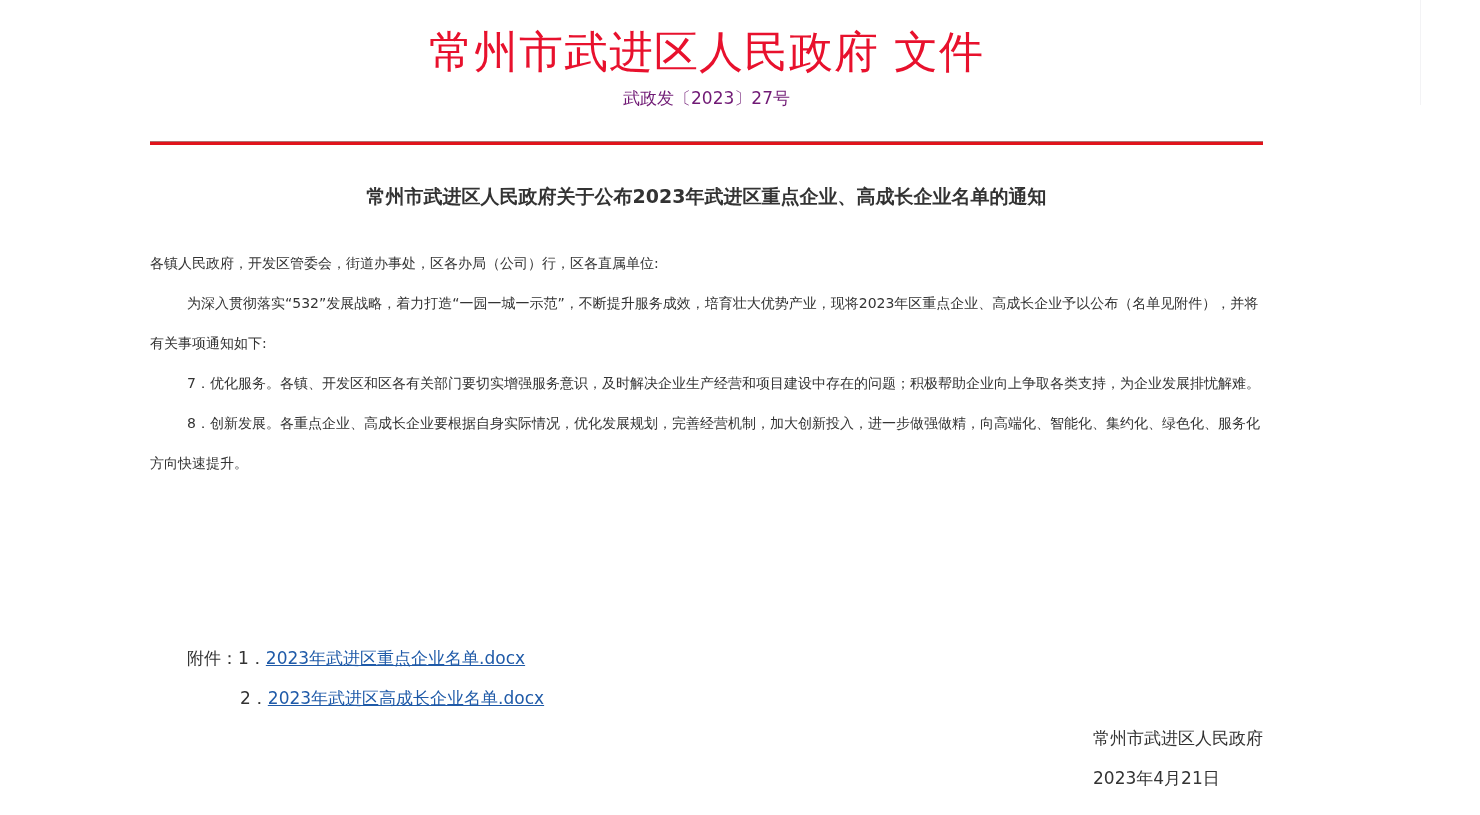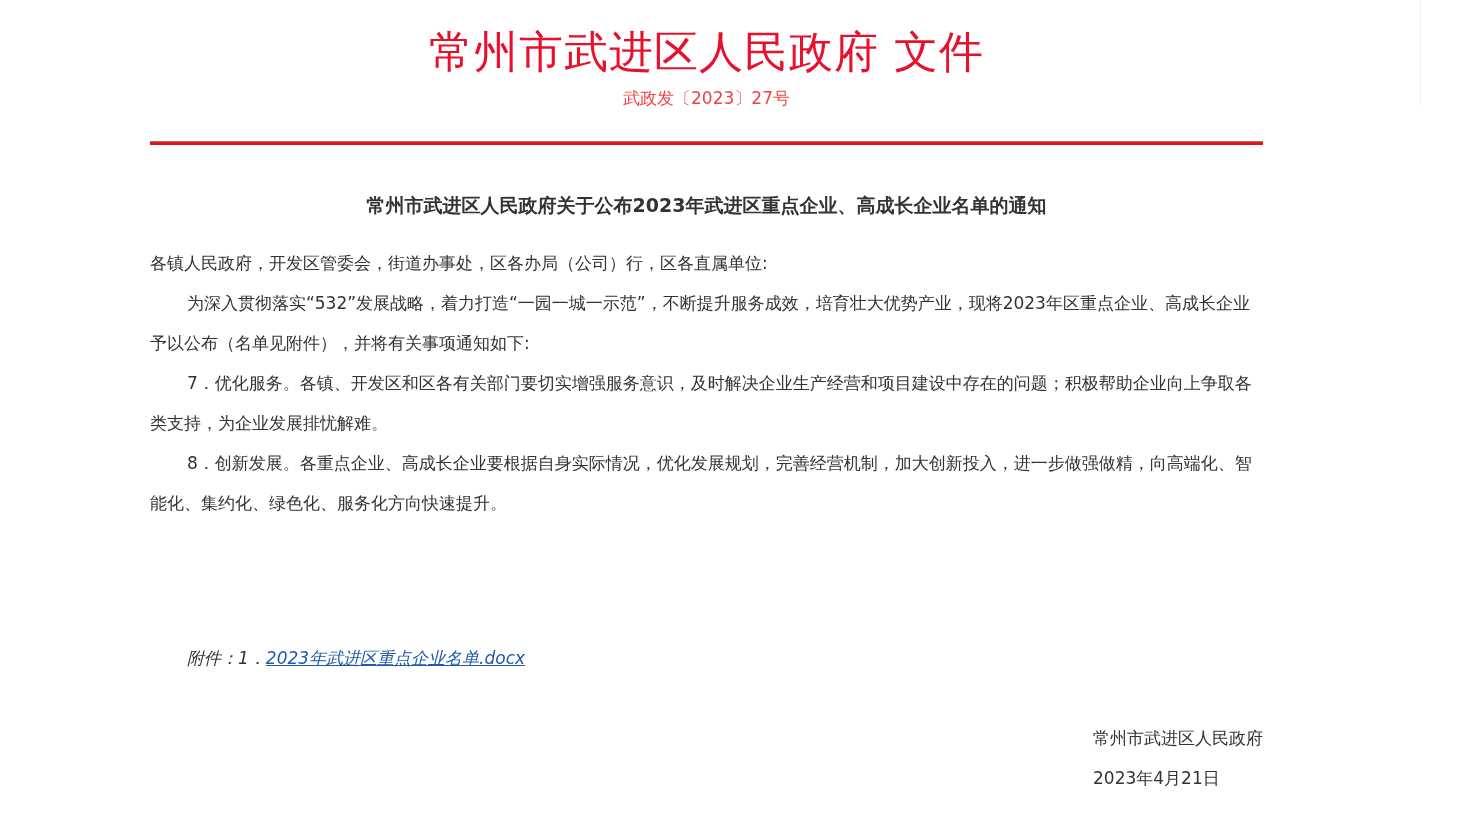--- a/index.html
+++ b/index.html
@@ -35,69 +35,68 @@
       margin-top: 16px;
     }
     .doc-number {
       position: absolute;
       left: 0;
       top: 86px;
       width: 1113px;
       text-align: center;
       font-size: 17px;
       line-height: 24px;
-      color: #ef4444;
+      color: #701a75;
     }
     .red-rule {
       position: absolute;
       left: 0;
       top: 141px;
       width: 1113px;
       height: 3px;
       background: #e1131b;
       border-top: 1px solid #b07070;
     }
     .notice-title {
       position: absolute;
       left: 0;
-      top: 191px;
+      top: 182px;
       width: 1113px;
       text-align: center;
       font-size: 19px;
       line-height: 28px;
       font-weight: bold;
       color: #333333;
     }
     .body-text {
       position: absolute;
       left: 0;
       top: 243px;
       width: 1113px;
-      font-size: 17px;
+      font-size: 14px;
       line-height: 40px;
       color: #333333;
     }
     .body-text p {
       margin: 0;
       padding: 0;
     }
     .indent {
       text-indent: 37px;
     }
     .attachments {
       position: absolute;
       left: 37px;
       top: 638px;
       font-size: 17px;
       line-height: 40px;
       color: #333333;
     }
     .attach-row {
       white-space: nowrap;
-      font-style: italic;
     }
     .attach-row.second {
       padding-left: 53px;
     }
     .attach-link {
       color: #1f5aa8;
       text-decoration: underline;
       cursor: pointer;
     }
     .signature {
@@ -136,20 +135,23 @@
     <p>各镇人民政府，开发区管委会，街道办事处，区各办局（公司）行，区各直属单位:</p>
     <p class="indent">为深入贯彻落实“532”发展战略，着力打造“一园一城一示范”，不断提升服务成效，培育壮大优势产业，现将2023年区重点企业、高成长企业予以公布（名单见附件），并将有关事项通知如下:</p>
     <p class="indent">7．优化服务。各镇、开发区和区各有关部门要切实增强服务意识，及时解决企业生产经营和项目建设中存在的问题；积极帮助企业向上争取各类支持，为企业发展排忧解难。</p>
     <p class="indent">8．创新发展。各重点企业、高成长企业要根据自身实际情况，优化发展规划，完善经营机制，加大创新投入，进一步做强做精，向高端化、智能化、集约化、绿色化、服务化方向快速提升。</p>
   </div>
 
   <div class="attachments">
     <div class="attach-row">
       <span>附件：</span><span>1．</span><a class="attach-link">2023年武进区重点企业名单.docx</a>
     </div>
+    <div class="attach-row second">
+      <span>2．</span><a class="attach-link">2023年武进区高成长企业名单.docx</a>
+    </div>
   </div>
 
   <div class="signature">
     <div>常州市武进区人民政府</div>
     <div>2023年4月21日</div>
   </div>
 
 </div>
 
 </body></html>

